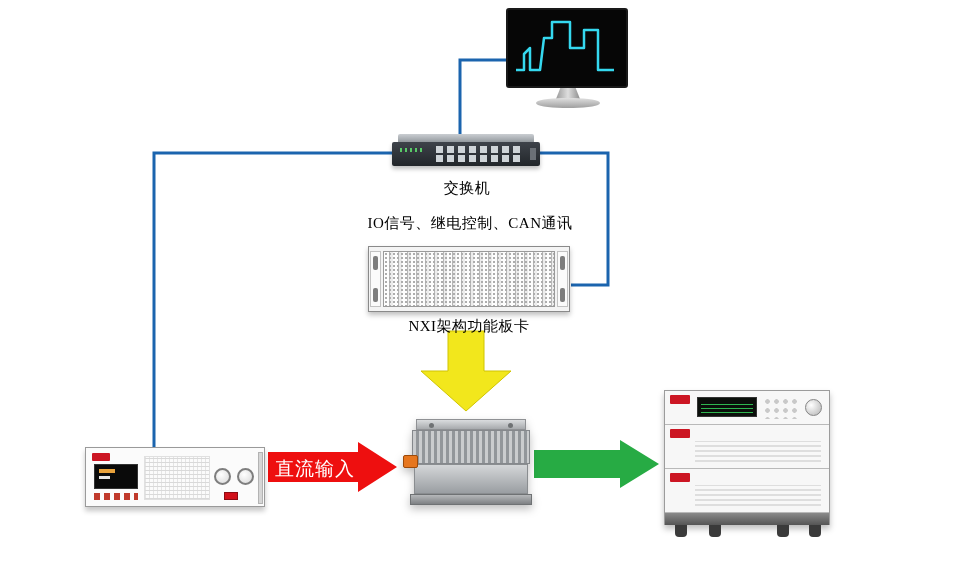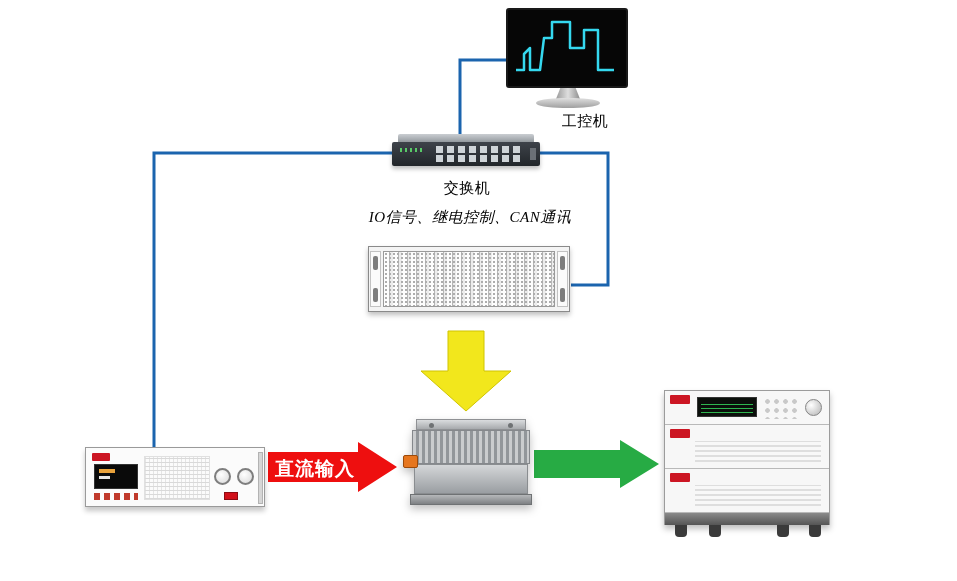--- a/index.html
+++ b/index.html
@@ -3,21 +3,21 @@
 <meta charset="utf-8">
 <style>
   html,body{margin:0;padding:0;background:#fff;}
   #canvas{position:relative;width:957px;height:581px;background:#ffffff;overflow:hidden;
           font-family:"Liberation Sans","DejaVu Sans",sans-serif;}
   #canvas *{box-sizing:border-box;}
 
   
   .label{position:absolute;text-align:center;font-family:"Liberation Serif","DejaVu Serif",serif;
          font-size:15px;color:#000;letter-spacing:.5px;white-space:nowrap;}
-  .arrow-label{position:absolute;text-align:center;font-size:19px;font-weight:bold;color:#fff;
+  .arrow-label{position:absolute;text-align:center;font-size:19px;font-weight:normal;color:#fff;
                font-family:"Liberation Sans","DejaVu Sans",sans-serif;letter-spacing:1px;}
 
   
   #overlay{position:absolute;left:0;top:0;}
 
   
   .monitor-screen{position:absolute;left:506px;top:8px;width:122px;height:80px;background:#060606;
                   border:2px solid #191919;border-radius:3px;}
   .monitor-neck{position:absolute;left:556px;top:88px;width:24px;height:11px;
                 background:linear-gradient(90deg,#9a9a9a,#dedede,#8d8d8d);
@@ -118,45 +118,45 @@
     <polygon points="534,450 620,450 620,440 659,464 620,488 620,478 534,478" fill="#27ab44"></polygon>
   </svg>
 
   <div class="monitor-screen">
     <svg width="118" height="76">
       <polyline points="8,60 16,60 16,44 22,38 22,60 32,60 36,28 44,28 44,12 62,12 62,38 76,38 76,20 90,20 90,60 106,60" fill="none" stroke-width="2.5" stroke-linejoin="round" stroke="#35d8ef"></polyline>
     </svg>
   </div>
   <div class="monitor-neck"></div>
   <div class="monitor-base"></div>
-  <div class="label" style="left:525px;top:112px;width:120px;">工控机</div>
 
   <div class="switch-top"></div>
   <div class="switch-front">
     <div class="switch-leds"></div>
     <div class="switch-ports">
       <div class="port-row"></div>
       <div class="port-row"></div>
     </div>
     <div class="switch-badge"></div>
   </div>
   <div class="label" style="left:407px;top:179px;width:120px;text-align:center;">交换机</div>
 
-  <div class="label" style="left:330px;top:208px;width:280px;font-style:italic;">IO信号、继电控制、CAN通讯</div>
+  <div class="label" style="left:330px;top:214px;width:280px;">IO信号、继电控制、CAN通讯</div>
   <div class="nxi">
     <div class="nxi-ear left">
       <div class="nxi-handle top"></div>
       <div class="nxi-handle bottom"></div>
     </div>
     <div class="nxi-cards"></div>
     <div class="nxi-ear right">
       <div class="nxi-handle top"></div>
       <div class="nxi-handle bottom"></div>
     </div>
   </div>
+  <div class="label" style="left:366px;top:317px;width:206px;">NXI架构功能板卡</div>
 
   <div class="dut">
     <div class="dut-top">
       <div class="dut-bolt" style="left:12px;"></div>
       <div class="dut-bolt" style="right:12px;"></div>
     </div>
     <div class="dut-fins"></div>
     <div class="dut-body"></div>
     <div class="dut-base"></div>
     <div class="dut-conn"></div>

